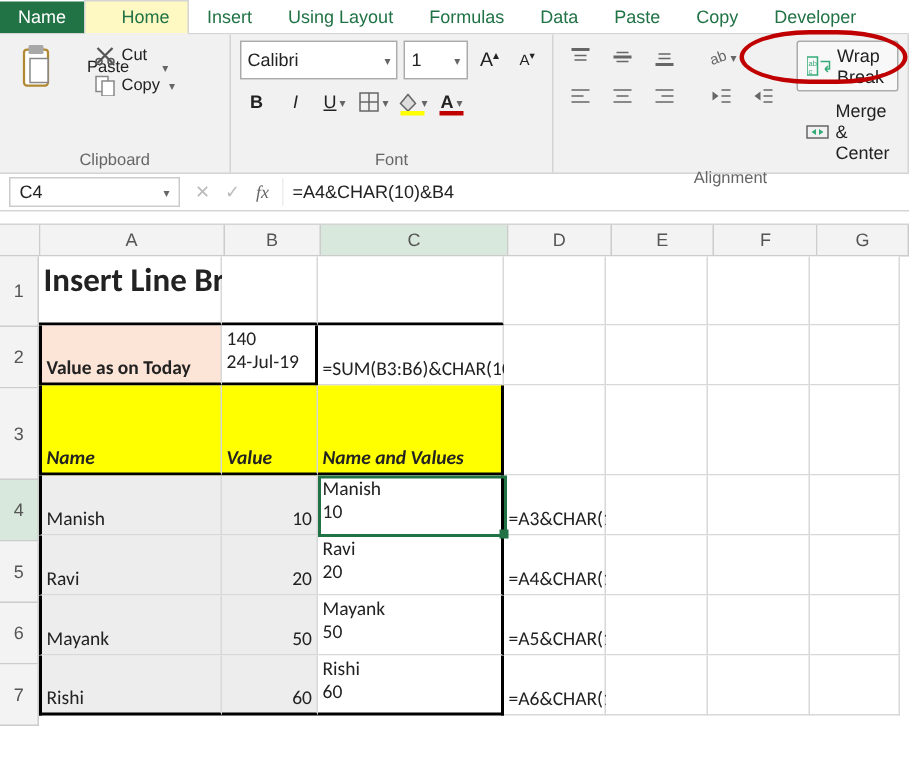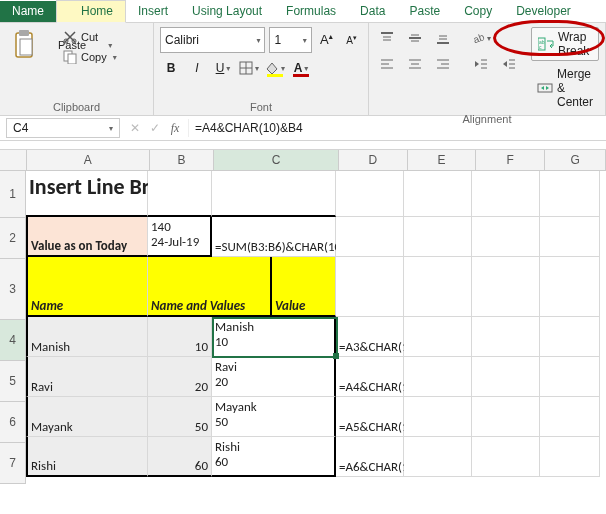--- a/index.html
+++ b/index.html
@@ -340,22 +340,22 @@
               <span class="sp" style="bottom:2px;top:auto">=SUM(B3:B6)&amp;CHAR(10)&amp;TEXT(TODAY(),"dd-MMM-YY")</span>
             </div>
         <div class="cell" style="width:68px;height:40px"></div>
         <div class="cell" style="width:68px;height:40px"></div>
         <div class="cell" style="width:68px;height:40px"></div>
         <div class="cell" style="width:60px;height:40px"></div>
       </div>
 
       <div class="gridrow">
         <div class="cell yellow bold bottom label13" style="width:122px;height:60px;border-left:2px solid #000;border-bottom:2px solid #000">Name</div>
+        <div class="cell yellow bold bottom label13" style="width:64px;height:60px;border-bottom:2px solid #000">Value</div>
         <div class="cell yellow bold bottom label13" style="width:124px;height:60px;border-right:2px solid #000;border-bottom:2px solid #000">Name and Values</div>
-        <div class="cell yellow bold bottom label13" style="width:64px;height:60px;border-bottom:2px solid #000">Value</div>
         <div class="cell" style="width:68px;height:60px"></div>
         <div class="cell" style="width:68px;height:60px"></div>
         <div class="cell" style="width:68px;height:60px"></div>
         <div class="cell" style="width:60px;height:60px"></div>
       </div>
 
       <div class="gridrow">
         <div class="cell grayfill bottom label13" style="width:122px;height:40px;border-left:2px solid #000">Manish</div>
         <div class="cell grayfill bottom num label13" style="width:64px;height:40px">10</div>
         <div class="cell label13" style="width:124px;height:40px;border-right:2px solid #000">Manish

